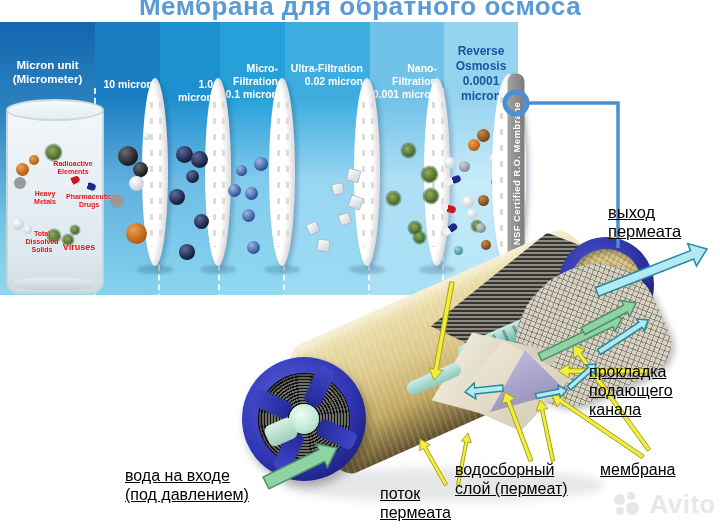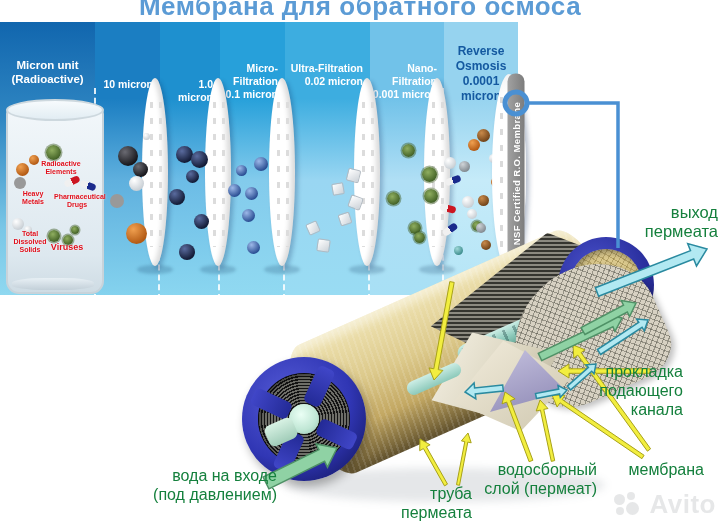--- a/index.html
+++ b/index.html
@@ -27,21 +27,21 @@
         border-left:2px dashed rgba(255,255,255,.85);}
   
   .glass{position:absolute;left:6px;top:84px;width:94px;height:184px;
          background:linear-gradient(180deg,#f2f7fa,#dde8ef 80%,#cfdce4);
          border:2px solid #c8d3da;border-radius:8px 8px 13px 13px;z-index:12;}
   .glass::before{content:'';position:absolute;left:-2px;top:-9px;width:94px;height:18px;
          border:2px solid #cdd8de;border-radius:50%;background:linear-gradient(#f7fbfd,#e2edf3);}
   .glass::after{content:'';position:absolute;left:4px;bottom:2px;width:82px;height:12px;
          border-radius:40%;background:linear-gradient(#e8f0f5,#c2cfd8);}
   .g-label{position:absolute;font-weight:bold;font-size:7px;line-height:1.15;color:#e0101c;
-         text-align:center;white-space:pre-line;text-shadow:0 0 2px rgba(255,255,255,.9);}
+         text-align:center;white-space:pre-line;text-shadow:0 0 2px rgba(255,255,255,.9);margin-left:12px;}
   
   #disc-layer,#particle-layer{position:absolute;inset:0;z-index:14;}
   .disc{position:absolute;top:78px;width:26px;height:188px;border-radius:50%;
         background:radial-gradient(ellipse at 42% 50%,#ffffff 55%,#ececec 80%,#cicic1 100%);
         background-color:#fff;
         box-shadow:3px 3px 4px rgba(10,40,90,.25), inset -4px 0 5px rgba(0,0,0,.14);}
   .disc::after{content:'';position:absolute;inset:10% 18%;
         background-image:radial-gradient(3px 5px at 50% 50%, #dcdcdc 60%, transparent 65%);
         background-size:9px 16px;}
   .disc-shadow{position:absolute;width:36px;height:9px;border-radius:50%;
@@ -134,22 +134,22 @@
   .hub-stub{position:absolute;left:24px;top:64px;width:30px;height:22px;transform:rotate(-24deg);
         border-radius:6px;background:linear-gradient(#d8f2e4,#a0ccb8);}
   
   #arrows{position:absolute;inset:0;z-index:40;pointer-events:none;}
   .ar-y polygon{fill:#f2ee3f;stroke:#a8a21a;stroke-width:1;}
   .ar-c polygon{fill:#b2e9f2;stroke:#2a8aa0;stroke-width:1.5;}
   .ar-g polygon{fill:#8fd2a4;stroke:#4f9166;stroke-width:1.5;}
   .co-ring{fill:none;stroke:#4a90d3;stroke-width:5;}
   .co-line{fill:none;stroke:#4a90d3;stroke-width:3.5;}
   
-  .dlabel{position:absolute;z-index:50;font-size:16px;line-height:1.18;color:#15803d;
-        text-align:right;white-space:pre-line;}
+  .dlabel{position:absolute;z-index:50;font-size:16px;line-height:1.18;color:#000000;
+        text-align:left;white-space:pre-line;text-decoration:underline;}
   .lbl-pipe{left:280px;top:275px;width:175px;}
   .lbl-out{left:608px;top:203px;width:110px;font-size:16.5px;}
   .lbl-spacer{left:589px;top:363px;width:94px;}
   .lbl-membrane{left:600px;top:461px;width:104px;}
   .lbl-collect{left:455px;top:461px;width:142px;}
   .lbl-flow{left:380px;top:485px;width:92px;}
   .lbl-inlet{left:125px;top:467px;width:152px;}
   
   .watermark{position:absolute;right:4px;bottom:8px;z-index:60;display:flex;align-items:center;
         color:rgba(100,105,110,.16);font-weight:bold;font-size:26px;letter-spacing:.5px;gap:6px;}
@@ -161,21 +161,21 @@
   .wm-d{left:12px;top:10px;width:13px;height:13px;}
 </style>
 </head>
 <body>
 
 <div id="app">
 
   <div class="panel">
     <div class="fcol c1">
         <span class="fcol-label">Micron unit
-(Radioactive)</span>
+(Micrometer)</span>
       </div>
     <div class="fcol c2">
         <span class="fcol-label">10 micron</span>
       </div>
     <div class="fcol c3">
         <span class="fcol-label">1.0 micron</span>
       </div>
     <div class="fcol c4">
         <span class="fcol-label">Micro-Filtration
 0.1 micron</span>
@@ -370,21 +370,21 @@
     </svg>
 
   <div class="dlabel lbl-out">выход
 пермеата</div>
   <div class="dlabel lbl-spacer">прокладка
 подающего
 канала</div>
   <div class="dlabel lbl-collect">водосборный
 слой (пермеат)</div>
   <div class="dlabel lbl-membrane">мембрана</div>
-  <div class="dlabel lbl-flow">труба
+  <div class="dlabel lbl-flow">поток
 пермеата</div>
   <div class="dlabel lbl-inlet">вода на входе
 (под давлением)</div>
 
   <div class="watermark">
     <span class="wm-logo">
         <span class="wm-a"></span>
         <span class="wm-b"></span>
         <span class="wm-c"></span>
         <span class="wm-d"></span>

